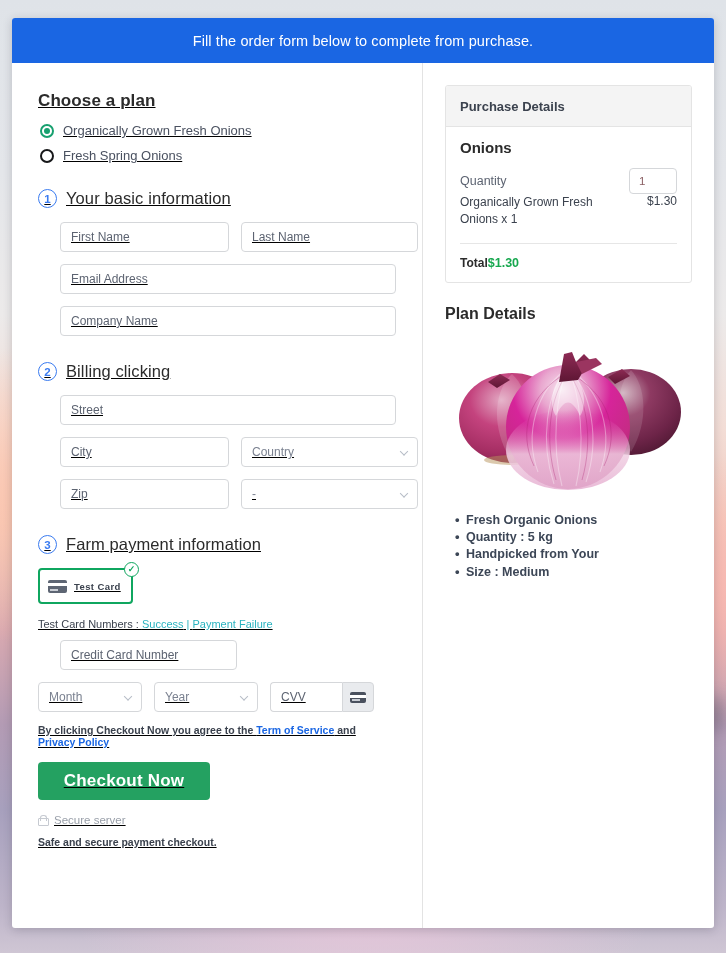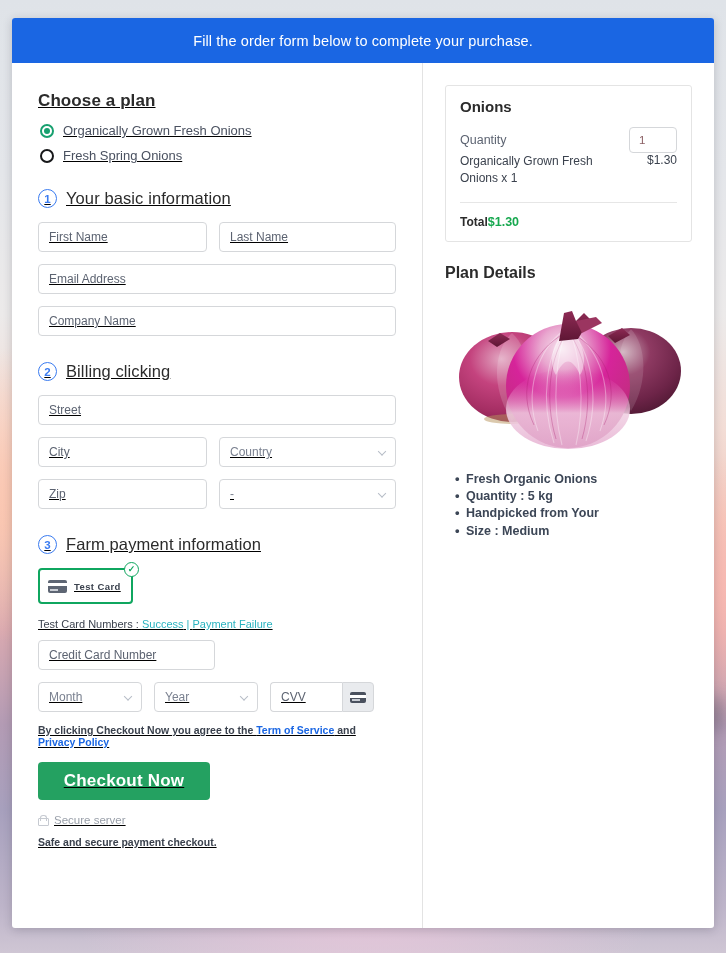--- a/index.html
+++ b/index.html
@@ -79,21 +79,21 @@
   .radio {
     width:14px; height:14px; border-radius:50%; flex:0 0 auto;
     border:2px solid #17181a; background:#fff;
     display:flex; align-items:center; justify-content:center;
   }
   .radio.on { border-color:#17a06f; }
   .radio.on::after { content:""; width:6px; height:6px; border-radius:50%; background:#17a06f; }
   .radio-label { font-size:13px; color:#4a5160; }
 
   
-  .row { display:flex; gap:12px; margin-bottom:12px; }
+  .row { display:flex; gap:12px; margin-bottom:12px;margin-left:22px; }
   .fld {
     flex:1; height:30px; border:1px solid #d5d7da; border-radius:4px;
     background:#fff; padding:0 10px;
     display:flex; align-items:center;
     font-size:12px; color:#5c6371;
     position:relative;
   }
   .fld.sel { color:#7a8190; }
   .chev {
     position:absolute; right:10px; top:50%; transform:translateY(-60%) rotate(45deg);
@@ -183,21 +183,21 @@
 </style>
 </head>
 <body>
 
 <div id="bg"></div>
 <div id="bg-dark"></div>
 
 <div id="card">
 
   <div id="banner">
-    <span>Fill the order form below to complete your purchase.</span>
+    <span>Fill the order form below to complete from purchase.</span>
   </div>
 
   <div id="body">
 
     <div id="left">
 
       <h2 class="sec">Choose a plan</h2>
 
       <div class="radio-row">
         <span class="radio on"></span>
@@ -296,20 +296,23 @@
         <span class="secure-label">Secure server</span>
       </div>
       <div class="safenote">Safe and secure payment checkout.</div>
     </div>
 
     <div id="divider"></div>
 
     <div id="right">
 
       <div class="pd-box">
+        <div class="pd-head">
+          <span class="pd-head-title">Purchase Details</span>
+        </div>
         <div class="pd-body">
           <div class="pd-prod">Onions</div>
 
           <div class="pd-qty">
             <span class="pd-qty-label">Quantity</span>
             <span class="qtybox">1</span>
           </div>
 
           <div class="pd-line">
             <span class="pd-line-name">Organically Grown Fresh Onions x 1</span>

